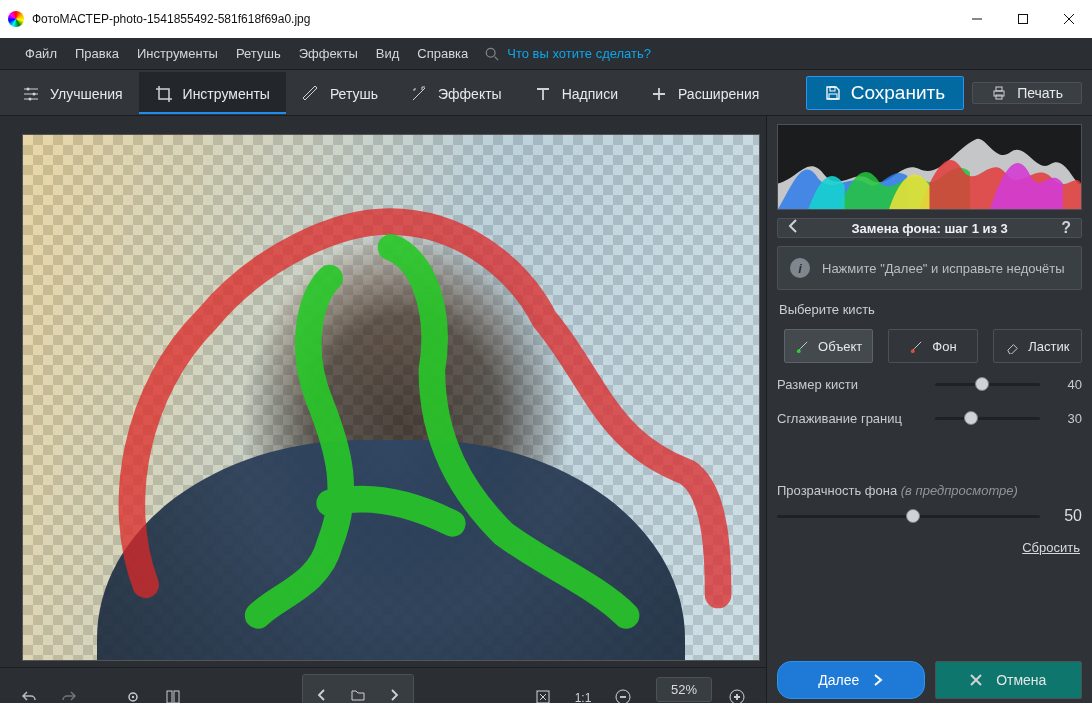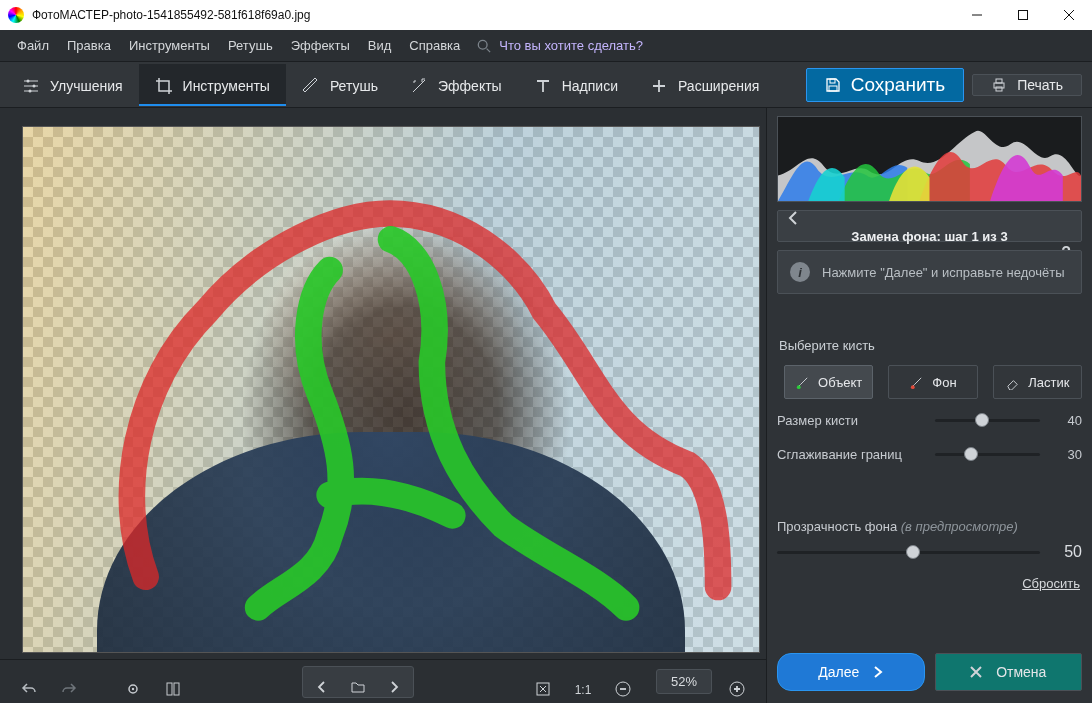--- a/index.html
+++ b/index.html
@@ -1,29 +1,29 @@
 <!DOCTYPE html>
 <html><head>
 <meta charset="utf-8">
 <style>
 * { margin: 0; padding: 0; box-sizing: border-box; font-family: "Segoe UI", Arial, sans-serif; }
 body { width: 1092px; height: 703px; background: #fff; overflow: hidden; }
 
-.titlebar { height: 30px; background: #fff; display: flex; align-items: center; padding-left: 8px; }
+.titlebar { height: 38px; background: #fff; display: flex; align-items: center; padding-left: 8px; }
 .titlebar-logo { width: 16px; height: 16px; border-radius: 50%; background: conic-gradient(red,orange,yellow,green,cyan,blue,magenta,red); margin-right: 8px; }
 .titlebar-title { font-size: 12px; color: #111; }
 .titlebar-spacer { flex: 1; }
 .winbtn { width: 46px; height: 30px; display: flex; align-items: center; justify-content: center; }
 .winbtn svg { width: 10px; height: 10px; }
 
 .app { background: #2b2f33; color: #dcdfe3; height: 673px; display: flex; flex-direction: column; }
 
-.menubar { height: 32px; display: flex; align-items: center; padding: 0 8px; gap: 0; border-bottom: 1px solid #1b1e21; }
+.menubar { height: 32px; display: flex; align-items: center; padding: 0 16px; gap: 0; border-bottom: 1px solid #1b1e21; }
 .menuitem { padding: 0 9px; font-size: 13px; color: #d4d7da; height: 32px; display: flex; align-items: center; }
-.menusearch { display: flex; align-items: center; gap: 8px; margin-left: 8px; color: #c4b5fd; font-size: 13px; }
+.menusearch { display: flex; align-items: center; gap: 8px; margin-left: 8px; color: #0ea5e9; font-size: 13px; }
 .menusearch svg { width: 14px; height: 14px; }
 
 .tabbar { height: 46px; background: #32363a; display: flex; align-items: center; border-bottom: 1px solid #1b1e21; padding-left: 6px; }
 .toolbtn { height: 42px; padding: 0 16px; display: flex; align-items: center; gap: 10px; font-size: 14px; color: #e7e9eb; border-top: 2px solid transparent; position: relative; }
 .toolbtn.active { background: #23272b; }
 .toolbtn.active::after { content:""; position: absolute; left:0; right:0; bottom:0; height:2px; background:#1f8ded; }
 .toolbtn svg { width: 18px; height: 18px; }
 .tab-spacer { flex: 1; }
 .save-btn { background:#0369a1; border:1px solid #2a95f0; height:34px; padding:0 18px; display:flex; align-items:center; gap:10px; border-radius:2px; color:#fff; font-size:19px; margin-right:8px; }
 .print-btn { background:#3a3f44; border:1px solid #4b5157; height:22px; padding:0 18px; display:flex; align-items:center; gap:10px; border-radius:2px; color:#e7e9eb; font-size:14px; margin-right:10px; }
@@ -52,27 +52,27 @@
 .statusbar { height: 44px; background:#2b2f33; border-top:1px solid #1b1e21; display:flex; align-items:center; padding:0 14px; gap:10px; }
 .iconbtn { width:30px; height:30px; display:flex; align-items:flex-end; justify-content:center; color:#c7cbd0; border-radius:3px; }
 .iconbtn svg{width:16px;height:16px;}
 .status-group { display:flex; gap:2px; background:#383d42; border:1px solid #4b5157; border-radius:3px; padding:2px; }
 .status-group .iconbtn{width:34px;height:26px;}
 .status-spacer{flex:1;}
 .zoom-label{font-size:13px;color:#d9dcdf; background:#383d42; border:1px solid #4b5157; padding:4px 14px; border-radius:3px;margin-left:8px;}
 
 .sidecol { width: 326px; background:#2f3337; border-left:1px solid #1b1e21; display:flex; flex-direction:column; padding:8px 10px 12px; gap:8px; overflow:hidden;}
 .histogram { height: 86px; border:1px solid #4b5157; background:#1a1c1e; position:relative; overflow:hidden; }
-.steprow { height:32px; background:#3a3f44; border:1px solid #4b5157; display:flex; align-items:center; padding:0 10px; border-radius:2px;flex-direction:column; }
+.steprow { height:20px; background:#3a3f44; border:1px solid #4b5157; display:flex; align-items:center; padding:0 10px; border-radius:2px; }
 .steprow .back{margin-right:auto;}
 .steprow .help{margin-left:auto;}
 .steptitle{flex:1; text-align:center; font-size:13px; font-weight:600; color:#eef0f2;}
 .infobox{height:44px;background:#3a3f44;border:1px solid #4b5157;border-radius:2px;display:flex;align-items:center;padding:0 12px;gap:12px;font-size:13px;color:#b9bfc4;}
 .info-i{width:20px;height:20px;border-radius:50%;background:#7f868d;color:#2f3337;display:flex;align-items:center;justify-content:center;font-weight:bold;font-size:13px;font-style:italic;}
-.section-lbl{font-size:13px;color:#cbd0d5;padding:4px 2px;margin-top:32px;}
+.section-lbl{font-size:13px;color:#cbd0d5;padding:4px 2px;}
 .brushrow{display:flex;gap:8px;}
 .brushbtn{flex:1;height:34px;border:1px solid #4b5157;background:#32363a;border-radius:2px;display:flex;align-items:center;justify-content:center;gap:8px;font-size:13px;color:#e5e7ea;margin-left:7px;}
 .brushbtn.active{background:#44494e;border-color:#5c636a;}
 .brushbtn svg{width:15px;height:15px;}
 .sliderrow{display:flex;align-items:center;height:26px;gap:8px;font-size:13px;color:#c7cbd0;}
 .sliderrow .lbl{flex:0 0 150px;}
 .slider{flex:1;height:20px;position:relative;}
 .slider .track{position:absolute;left:0;right:0;top:9px;height:3px;background:#1f2225;border-radius:2px;}
 .slider .thumb{position:absolute;top:3px;width:14px;height:14px;border-radius:50%;background:#cfd3d7;border:1px solid #7b8187;}
 .sliderrow .val{width:34px;text-align:right;}

